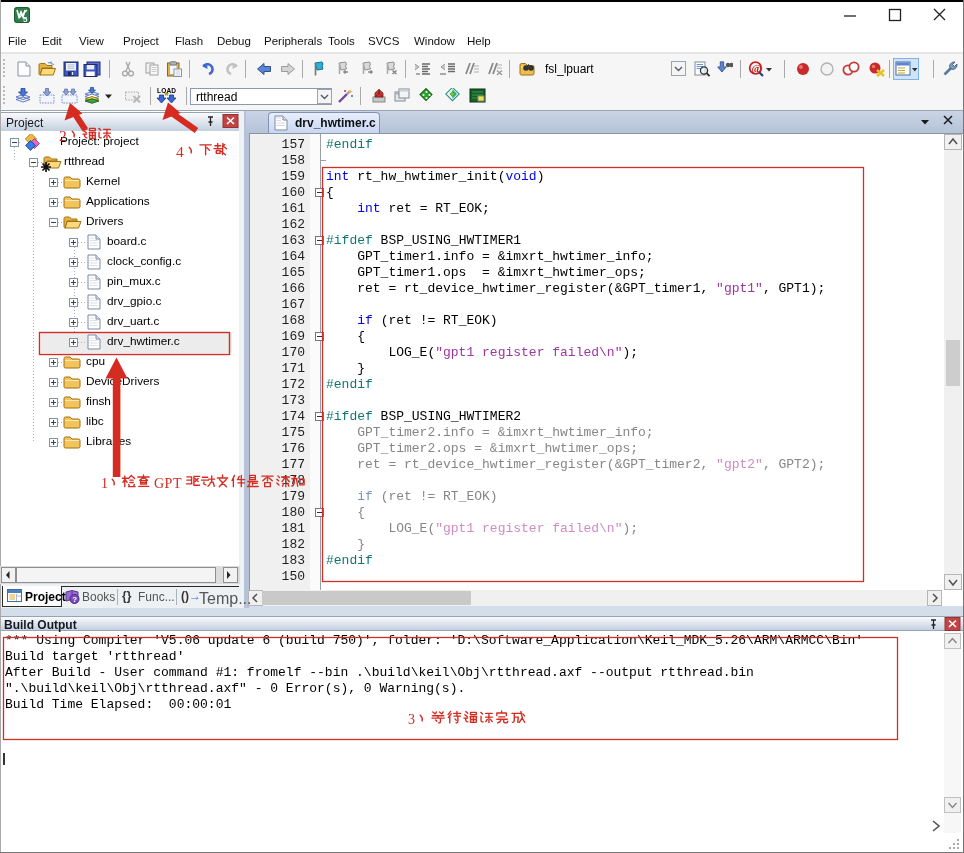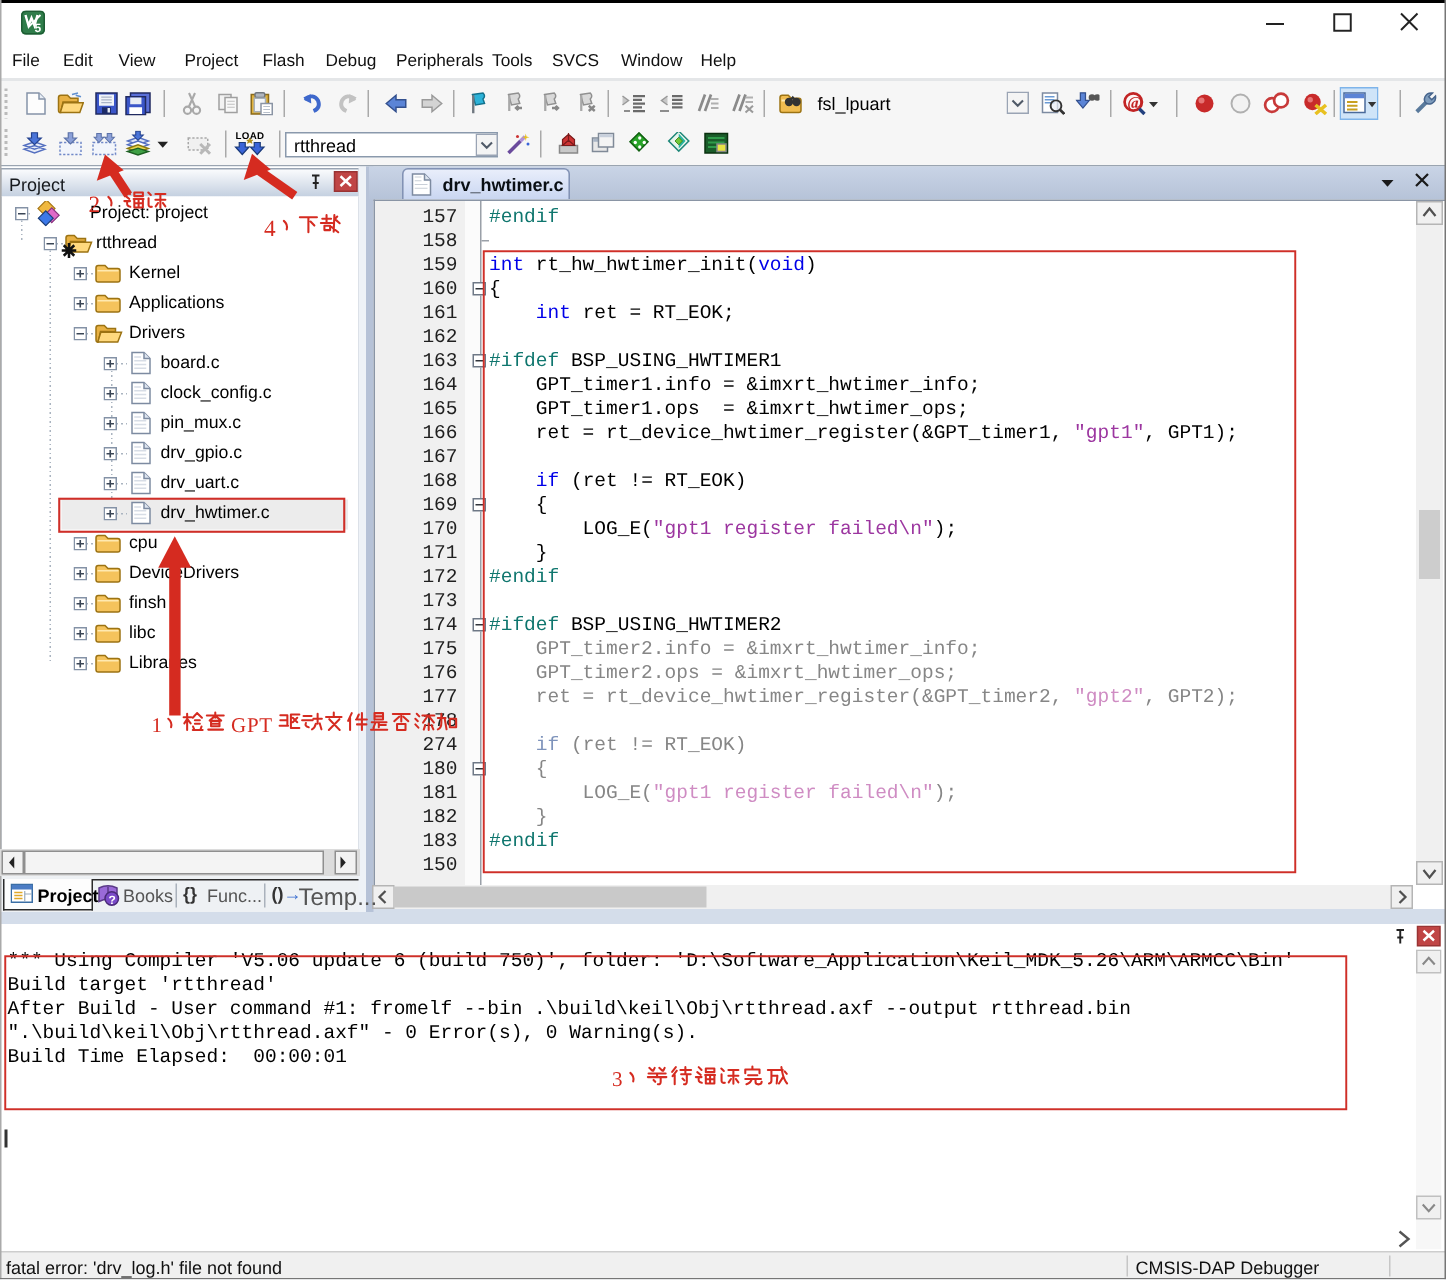--- a/index.html
+++ b/index.html
@@ -620,35 +620,38 @@
 <div class="lnum" style="left:250px;top:409px">174</div>
 <div class="cl" style="top:409px"><span class="pp">#ifdef</span> BSP_USING_HWTIMER2</div>
 <div class="fold" style="left:315px;top:412px"></div>
 <div class="lnum" style="left:250px;top:425px">175</div>
 <div class="cl" style="top:425px"><span class="gray">    GPT_timer2.info = &amp;imxrt_hwtimer_info;</span></div>
 <div class="lnum" style="left:250px;top:441px">176</div>
 <div class="cl" style="top:441px"><span class="gray">    GPT_timer2.ops = &amp;imxrt_hwtimer_ops;</span></div>
 <div class="lnum" style="left:250px;top:457px">177</div>
 <div class="cl" style="top:457px"><span class="gray">    ret = rt_device_hwtimer_register(&amp;GPT_timer2, <span class="gst">"gpt2"</span>, GPT2);</span></div>
 <div class="lnum" style="left:250px;top:473px">178</div>
-<div class="lnum" style="left:250px;top:489px">274</div>
+<div class="lnum" style="left:250px;top:489px">179</div>
 <div class="cl" style="top:489px"><span class="gray">    <span class="gkw">if</span> (ret != RT_EOK)</span></div>
 <div class="lnum" style="left:250px;top:505px">180</div>
 <div class="cl" style="top:505px"><span class="gray">    {</span></div>
 <div class="fold" style="left:315px;top:508px"></div>
 <div class="lnum" style="left:250px;top:521px">181</div>
 <div class="cl" style="top:521px"><span class="gray">        LOG_E(<span class="gst">"gpt1 register failed\n"</span>);</span></div>
 <div class="lnum" style="left:250px;top:537px">182</div>
 <div class="cl" style="top:537px"><span class="gray">    }</span></div>
 <div class="lnum" style="left:250px;top:553px">183</div>
 <div class="cl" style="top:553px"><span class="pp">#endif</span></div>
 <div class="lnum" style="left:250px;top:569px">150</div>
 <div style="position:absolute;left:321px;top:160px;width:5px;height:1px;background:#9aa0a8"></div>
 </div>
 
+  <div class="abs" id="bohead">
+      <span style="position:absolute;left:4px;top:1px;font-size:12px;font-weight:bold;color:#16191d">Build Output</span>
+    </div>
   <div class="abs" id="bocontent"></div>
   <div id="bolines">
 <div class="bol" style="top:633px">*** Using Compiler 'V5.06 update 6 (build 750)', folder: 'D:\Software_Application\Keil_MDK_5.26\ARM\ARMCC\Bin'</div>
 <div class="bol" style="top:649px">Build target 'rtthread'</div>
 <div class="bol" style="top:665px">After Build - User command #1: fromelf --bin .\build\keil\Obj\rtthread.axf --output rtthread.bin</div>
 <div class="bol" style="top:681px">".\build\keil\Obj\rtthread.axf" - 0 Error(s), 0 Warning(s).</div>
 <div class="bol" style="top:697px">Build Time Elapsed:  00:00:01</div>
 <div class="abs" style="left:3px;top:753px;width:2px;height:12px;background:#333"></div>
 <svg class="abs" style="left:944px;top:633px" width="17" height="200">
 <rect x="0" y="0" width="17" height="200" fill="#f7f7f7"></rect>
@@ -670,26 +673,20 @@
           <rect x="9" y="9" width="2" height="2"></rect>
           <rect x="5" y="9" width="2" height="2"></rect>
           <rect x="1" y="9" width="2" height="2"></rect>
           <rect x="9" y="5" width="2" height="2"></rect>
           <rect x="5" y="5" width="2" height="2"></rect>
           <rect x="9" y="1" width="2" height="2"></rect>
         </g>
       </svg>
 </div>
 
-  <div class="abs" id="sbar">
-    <span style="position:absolute;left:4px;top:3px;font-size:12px;color:#111">fatal error: 'drv_log.h' file not found</span>
-    <span style="position:absolute;left:757px;top:3px;font-size:12px;color:#111">CMSIS-DAP Debugger</span>
-    <span style="position:absolute;left:751px;top:2px;width:1px;height:14px;background:#c6c6c6"></span>
-    <span style="position:absolute;left:926px;top:2px;width:1px;height:14px;background:#c6c6c6"></span>
-  </div>
   <svg class="abs" id="overlay" viewBox="0 0 964 853">
 <defs>
 <g id="gdun">
           <path d="M5.5 5.5 Q8.5 8 7.5 11.5" fill="none" stroke="#d52b20" stroke-width="1.45" stroke-linecap="round"></path>
         </g>
 <g id="gbian">
           <path d="M4 1.5 L6 3.5 M3 5 L5.5 7 M2 8.5 H6 M4.2 8.5 Q3 12 6.2 12.5 M9 2.5 H15 M9 2.5 V5 M15 2.5 V5 M9 5 H15 M8.5 7 H15.5 M9 7 V13 M15 7 V13 M12 7 V13 M9 10 H15 M9 13 H15" fill="none" stroke="#d52b20" stroke-width="1.45" stroke-linecap="round"></path>
         </g>
 <g id="gyi">
           <path d="M3 2.5 L4.8 4.2 M3.2 6.5 V11 Q3.2 12.8 5.5 12.5 M8 3.5 H15 M11.5 4 V13.2 M8 7.5 H15 M9.8 9.8 L8.2 12.2 M13.2 9.8 L15 12.2" fill="none" stroke="#d52b20" stroke-width="1.45" stroke-linecap="round"></path>

